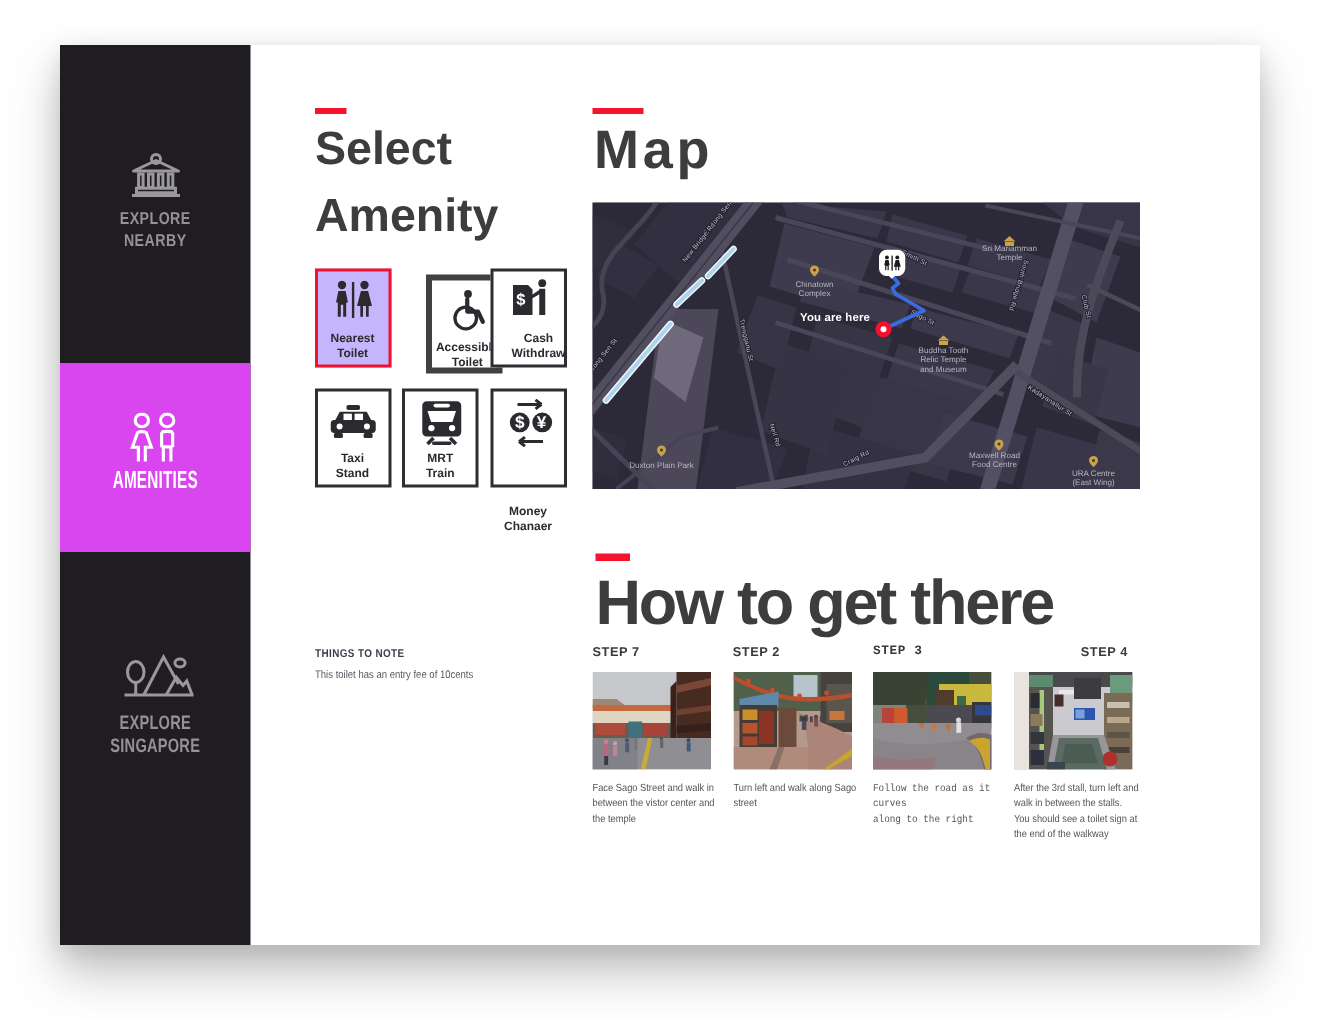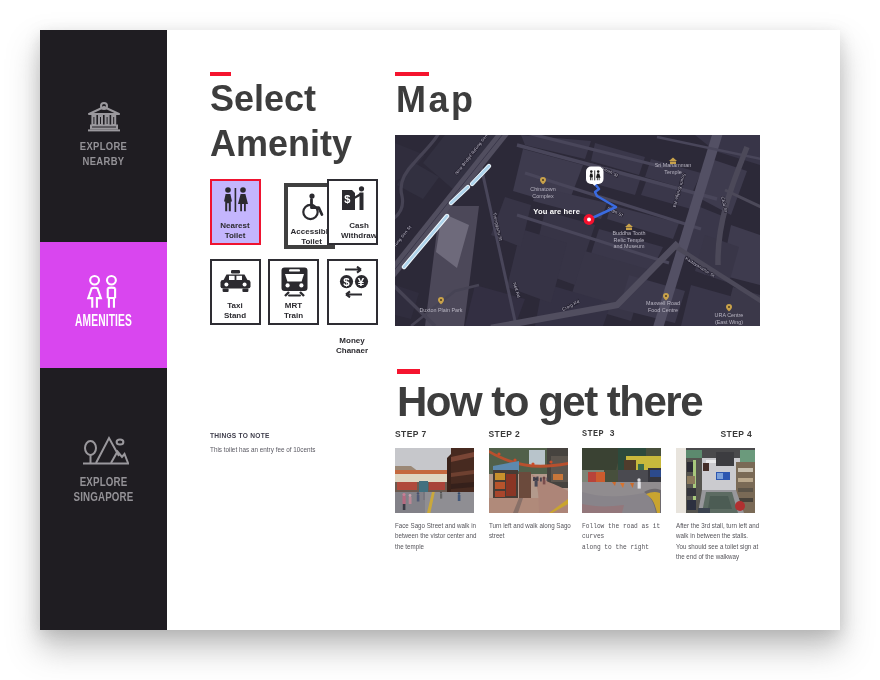--- a/index.html
+++ b/index.html
@@ -56,21 +56,21 @@
     <ellipse cx="38" cy="8" rx="3.4" ry="2.6"></ellipse>
     <line x1="1" y1="29.4" x2="47" y2="29.4"></line>
   </svg>
 
   <div class="abs" style="left:0;top:106px;width:127px;text-align:center;font-weight:bold;
        font-size:13px;line-height:15.3px;letter-spacing:0.2px;transform:scaleX(0.75);">EXPLORE<br>SINGAPORE</div>
 </div>
 
 <div class="abs" style="left:210px;top:72px;width:21px;height:4px;background:#f5142e;"></div>
 
-<div class="abs h1" style="left:210px;top:76px;font-size:36px;line-height:45px;letter-spacing:0px;">Select<br>Amenity</div>
+<div class="abs h1" style="left:210px;top:76px;font-size:31px;line-height:45px;letter-spacing:0px;">Select<br>Amenity</div>
 
 <div class="abs" id="grid" style="left:210px;top:179px;width:180px;height:150px;">
 
   <div class="abs" style="left:0;top:0;width:51px;height:66px;box-sizing:border-box;border:2.5px solid #ef1330;background:#c4b5fd;">
 
     <svg class="abs" style="left:9px;top:6px;" width="29" height="28" viewBox="0 0 29 28" fill="#2b2a2f">
       <circle cx="7" cy="3" r="2.8"></circle>
       <path d="M4.6 7 h4.8 l1.6 7.6 h-1.2 v9.6 h-2 v-8 h-1.6 v8 h-2 v-9.6 h-1.2 z"></path>
       <rect x="13.6" y="1" width="1.6" height="24"></rect>
       <circle cx="22" cy="3" r="2.8"></circle>

